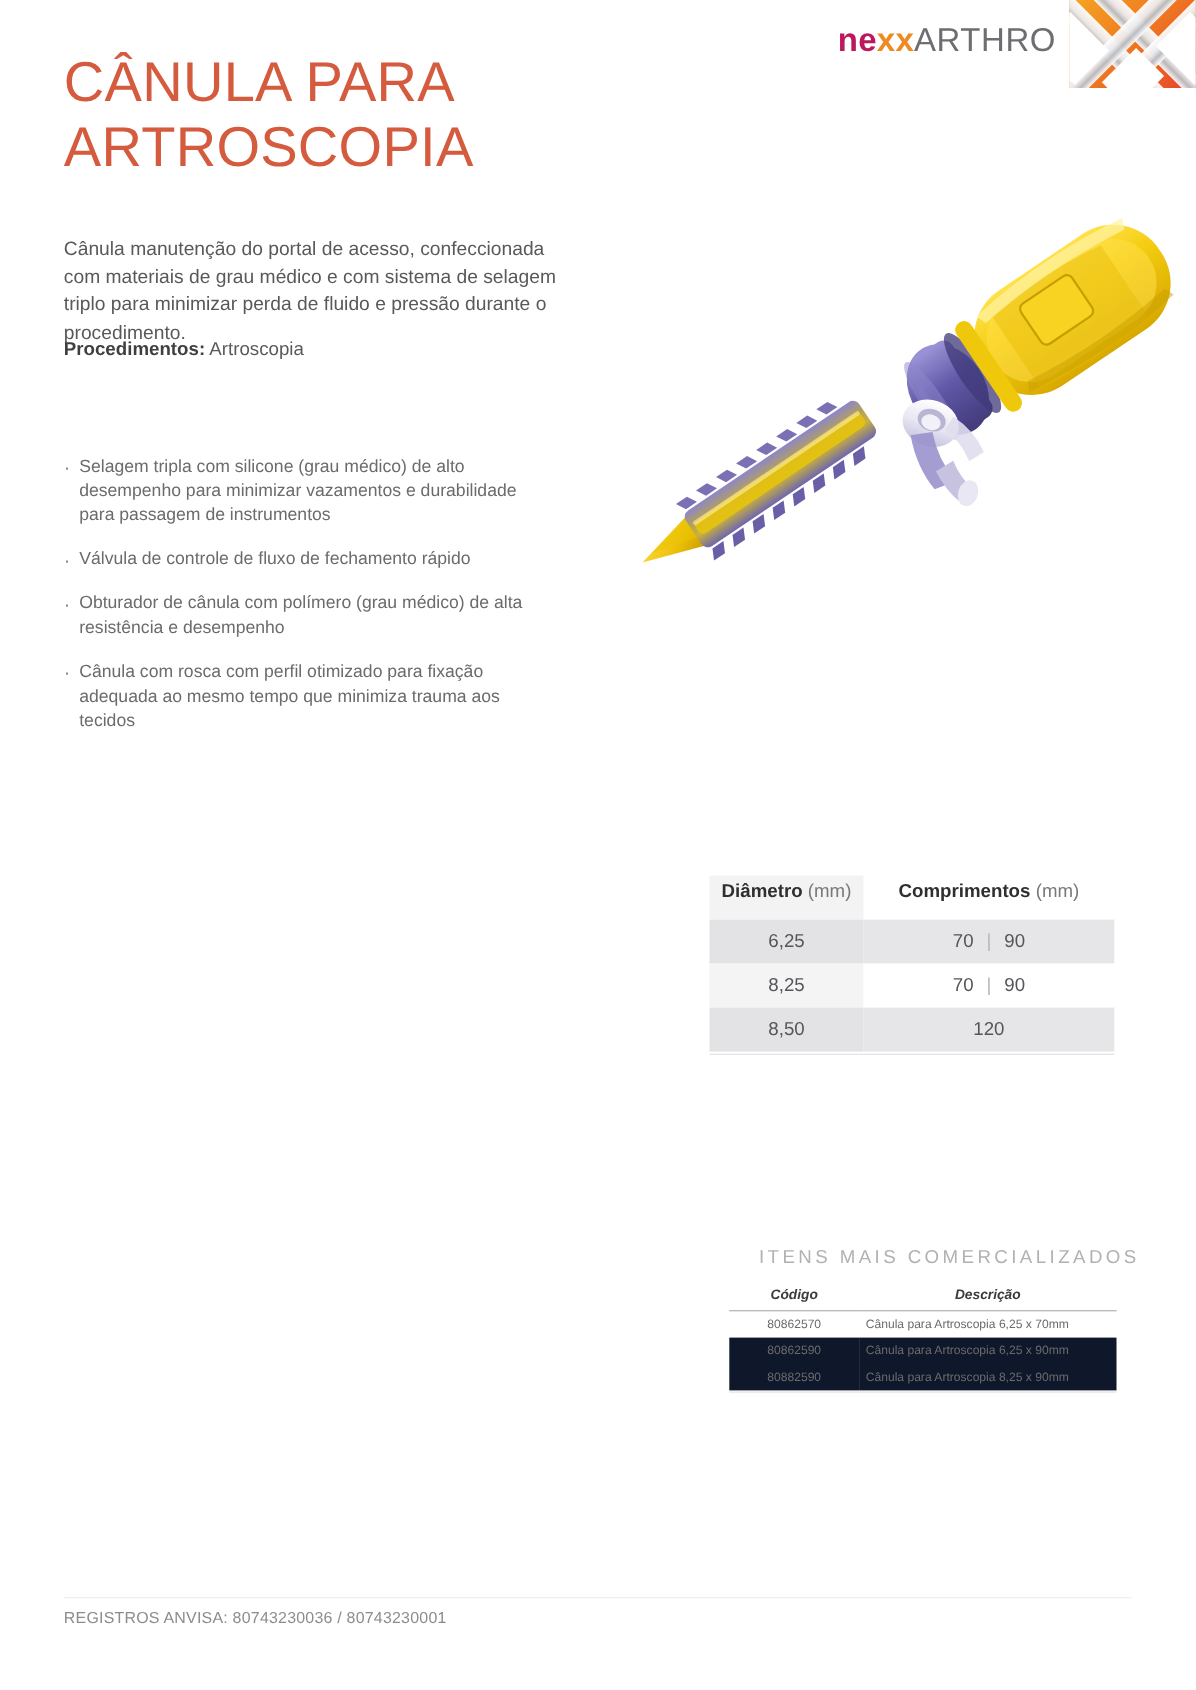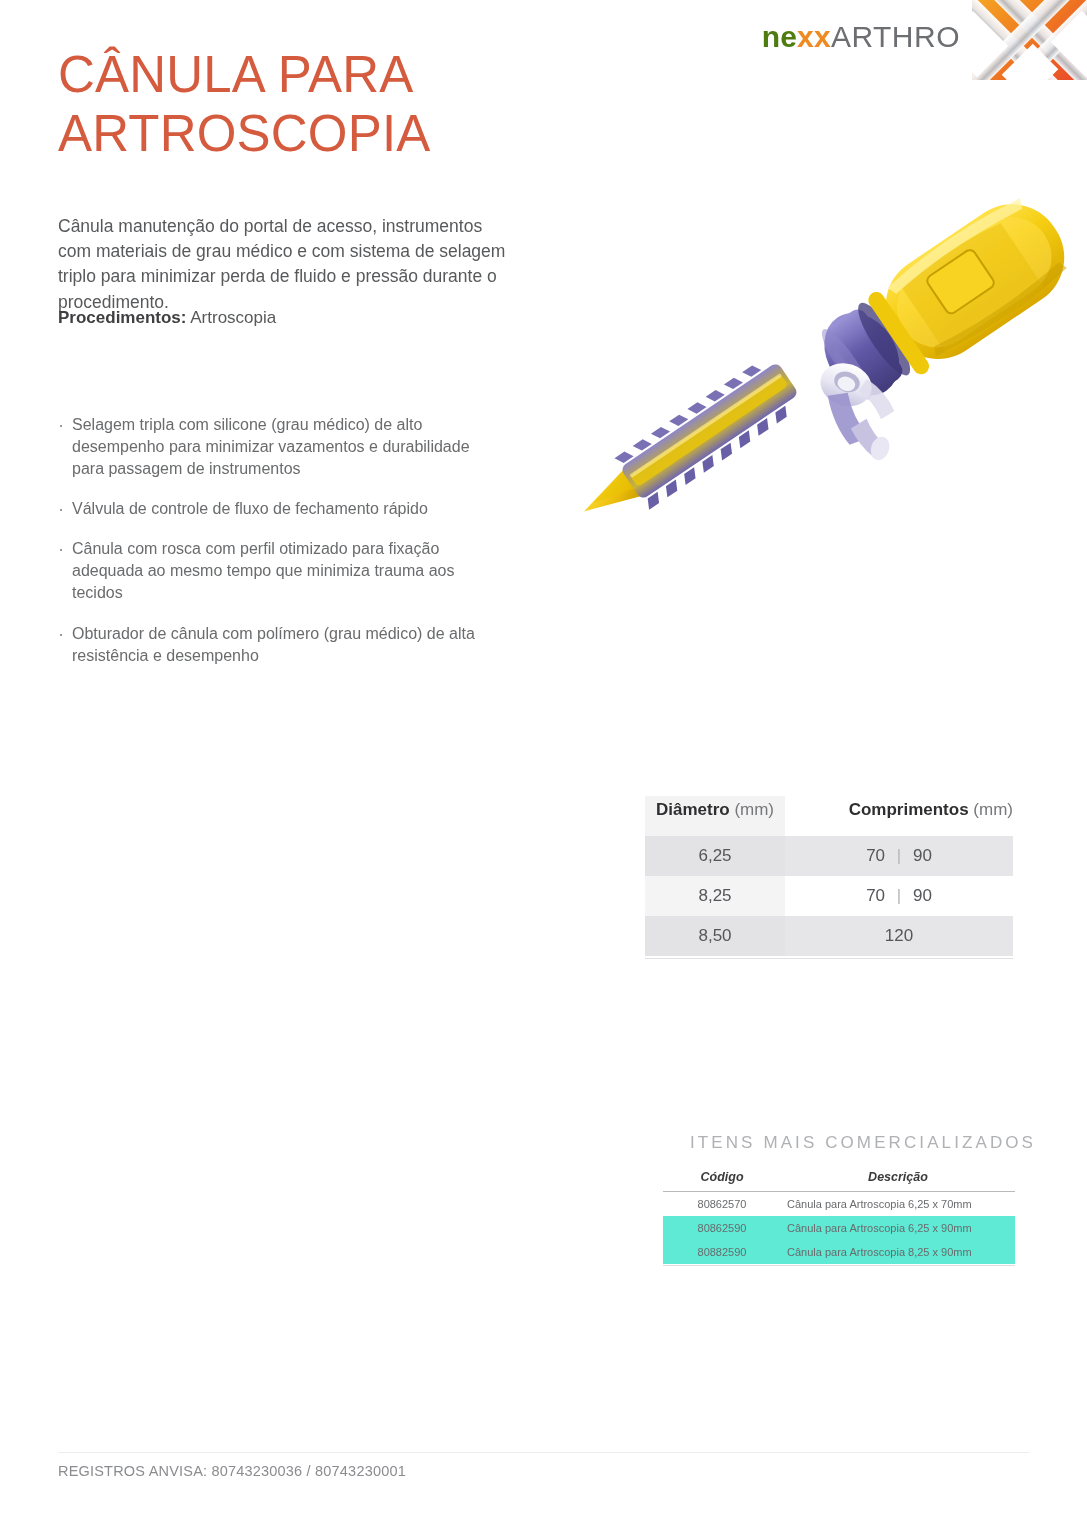--- a/index.html
+++ b/index.html
@@ -26,21 +26,21 @@
   }
   .wordmark {
     font-size: 30px;
     letter-spacing: 0.2px;
     line-height: 1;
     margin-top: 22px;
     margin-right: 12px;
     white-space: nowrap;
     font-family: "Liberation Sans", sans-serif;
   }
-  .wordmark .wm-nex { color: #4d7c0f; font-weight: bold; }
+  .wordmark .wm-nex { color: #be185d; font-weight: bold; }
   .wordmark .wm-xx  { color: #EF8A22; font-weight: bold; }
   .wordmark .wm-arthro { color: #6d6e71; font-weight: normal; letter-spacing: 0.5px; }
 
   .logo-mark {
     width: 115px;
     height: 80px;
     position: relative;
     overflow: hidden;
     background: linear-gradient(135deg, #F5A623 0%, #F08020 40%, #E8452B 100%);
   }
@@ -152,21 +152,21 @@
     font-weight: bold;
     color: #2f2f31;
     padding: 4px 0 16px 0;
     text-align: center;
   }
   .dim-table th .unit {
     font-weight: normal;
     color: #77787b;
   }
   .dim-table th.col-dia { width: 140px; text-align: center; background: #f3f3f4; }
-  .dim-table th.col-len { text-align: right; }
+  .dim-table th.col-len { text-align: center; }
   .dim-table td {
     font-size: 17px;
     color: #55565a;
     text-align: center;
     padding: 10px 0;
     height: 17px;
     margin-left: 32px;
   }
   .dim-table td.c-dia { background: #e3e3e5; }
   .dim-table tr.alt td.c-dia { background: #f4f4f5; }
@@ -211,21 +211,21 @@
   }
   .best-table th.bt-code { width: 118px; text-align: center; }
   .best-table th.bt-desc { text-align: center; }
   .best-table td {
     font-size: 11px;
     color: #6a6b6d;
     padding: 6px 0;
   }
   .best-table td.bt-code { text-align: center; }
   .best-table td.bt-desc { text-align: left; padding-left: 6px; }
-  .best-table tr.shade td { background: #5eead4; }
+  .best-table tr.shade td { background: #0f172a; }
   .best-table .rule-end {
     height: 1px;
     background: #dededf;
     margin-top: 1px;
   }
 
   
   .footer-rule {
     position: absolute;
     left: 58px;
@@ -257,32 +257,32 @@
     <div class="band b3"></div>
     <div class="band b4"></div>
     <div class="notch n-left"></div>
     <div class="notch n-right"></div>
     <div class="notch n-mid"></div>
   </div>
 </div>
 
 <h1 class="page-title">CÂNULA PARA ARTROSCOPIA</h1>
 
-<p class="intro">Cânula manutenção do portal de acesso, instrumentos com materiais de grau médico e com sistema de selagem triplo para minimizar perda de fluido e pressão durante o procedimento.</p>
+<p class="intro">Cânula manutenção do portal de acesso, confeccionada com materiais de grau médico e com sistema de selagem triplo para minimizar perda de fluido e pressão durante o procedimento.</p>
 
 <div class="procedures">
   <span class="pr-label">Procedimentos:</span>
   <span>Artroscopia</span>
 </div>
 
 <ul class="features">
   <li>Selagem tripla com silicone (grau médico) de alto desempenho para minimizar vazamentos e durabilidade para passagem de instrumentos</li>
   <li>Válvula de controle de fluxo de fechamento rápido</li>
+  <li>Obturador de cânula com polímero (grau médico) de alta resistência e desempenho</li>
   <li>Cânula com rosca com perfil otimizado para fixação adequada ao mesmo tempo que minimiza trauma aos tecidos</li>
-  <li>Obturador de cânula com polímero (grau médico) de alta resistência e desempenho</li>
 </ul>
 
 <div class="product-photo">
   <svg width="547" height="410" viewBox="0 0 547 410">
     <defs>
       <linearGradient id="gYellow" x1="0" y1="0" x2="0" y2="1">
         <stop offset="0%" stop-color="#FFE14A"></stop>
         <stop offset="38%" stop-color="#F5CE12"></stop>
         <stop offset="100%" stop-color="#D8A800"></stop>
       </linearGradient>

